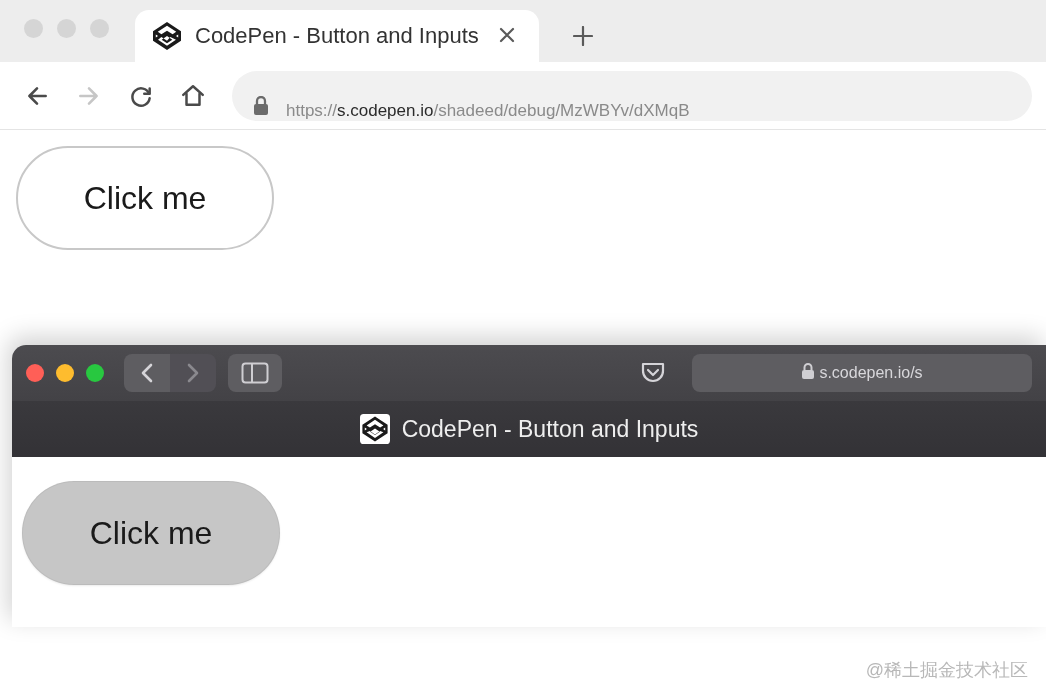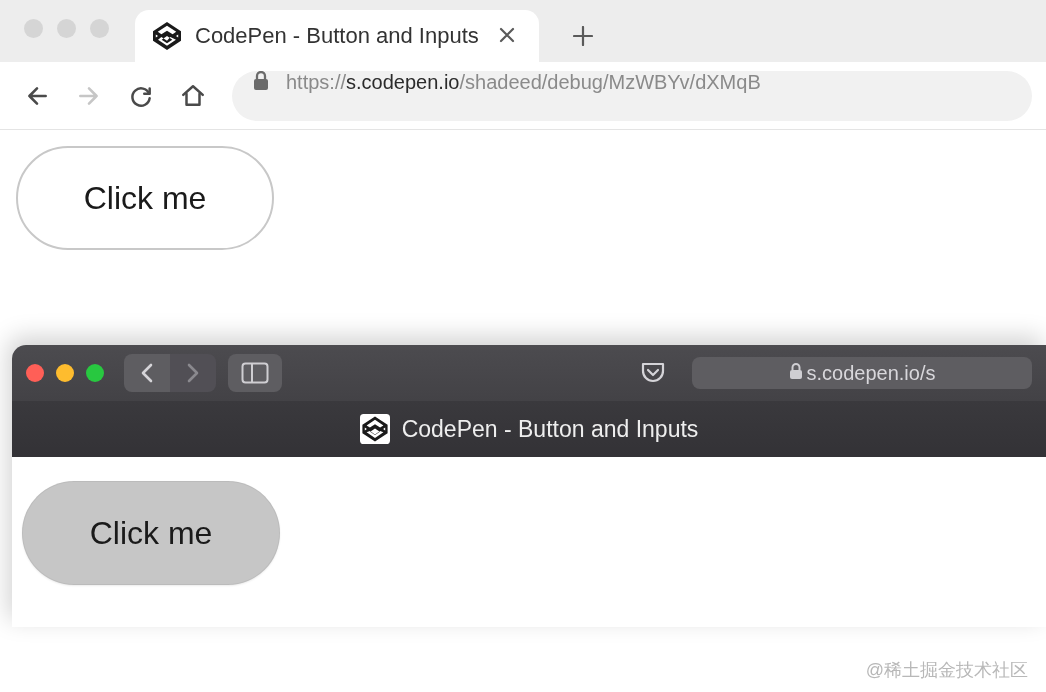--- a/index.html
+++ b/index.html
@@ -81,25 +81,25 @@
       color: #555;
       cursor: pointer;
     }
     .tb-btn.disabled { color: #bfbfbf; cursor: default; }
     .addr-bar {
       flex: 1;
       height: 50px;
       background: #f1f1f1;
       border-radius: 26px;
       display: flex;
-      align-items: flex-start;
+      align-items: flex-end;
       padding: 0 20px;
       margin-left: 10px;
       gap: 16px;
-      font-size: 20px;
+      font-size: 17px;
       color: #555;
       overflow: hidden;
       white-space: nowrap;
     }
     .addr-lock { color: #6b6b6b; flex-shrink: 0; }
     .addr-text { }
     .addr-url-host { color: #2b2b2b; }
     .addr-url-rest { color: #8a8a8a; }
     .chrome-content {
       background: #fff;
@@ -162,29 +162,29 @@
       width: 54px; height: 38px;
       background: #5e5d61;
       border-radius: 8px;
       display: flex; align-items: center; justify-content: center;
       color: #cfced2;
       cursor: pointer;
     }
     .safari-spacer { flex: 1; }
     .safari-addr {
       min-width: 340px;
-      height: 32px;
+      height: 38px;
       background: #5e5d61;
       border-radius: 8px;
       display: flex;
       align-items: center;
       padding: 0 18px;
       gap: 4px;
       color: #d8d7db;
-      font-size: 20px;
+      font-size: 16px;
       white-space: nowrap;
       overflow: hidden;
       justify-content: center;
     }
     .safari-addr-lock { color: #cfced2; flex-shrink: 0; }
     .safari-titlebar {
       height: 56px;
       background: linear-gradient(#3a393d, #333236);
       display: flex;
       align-items: center;

